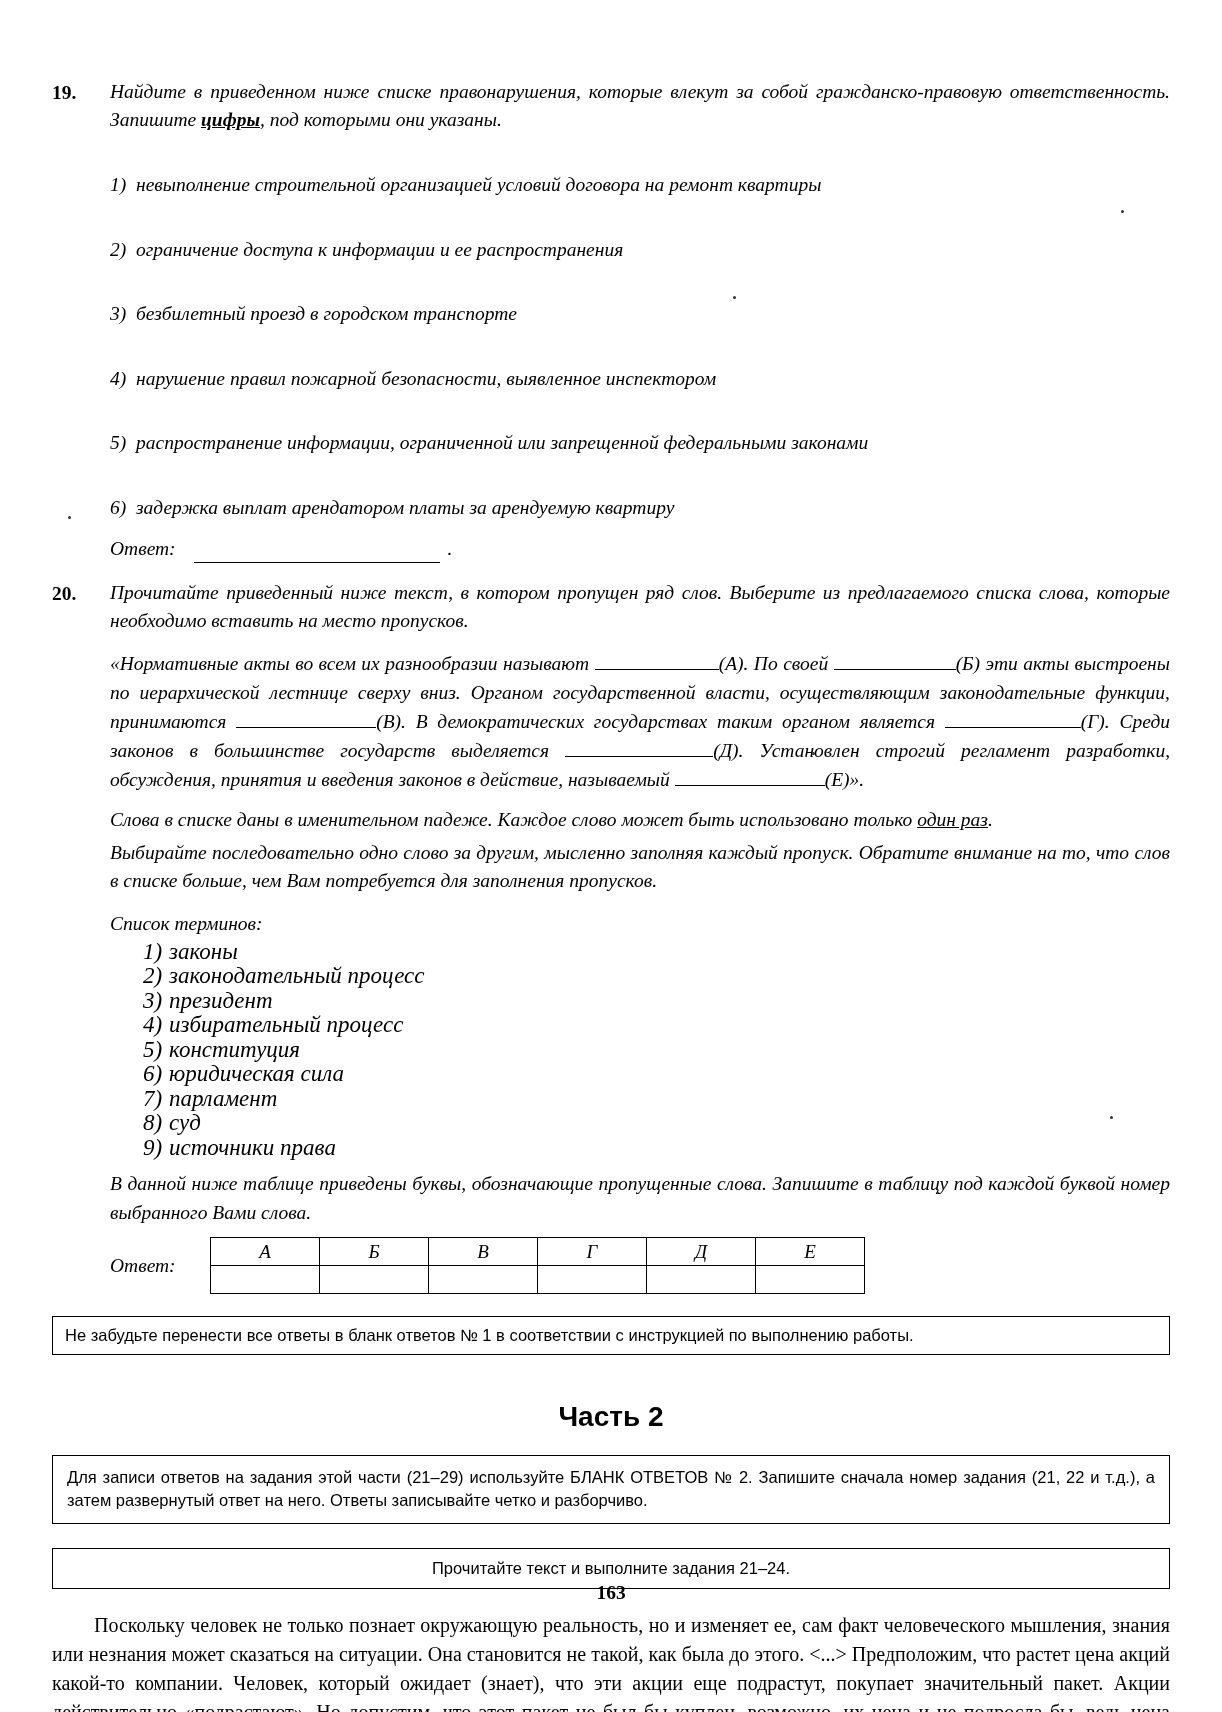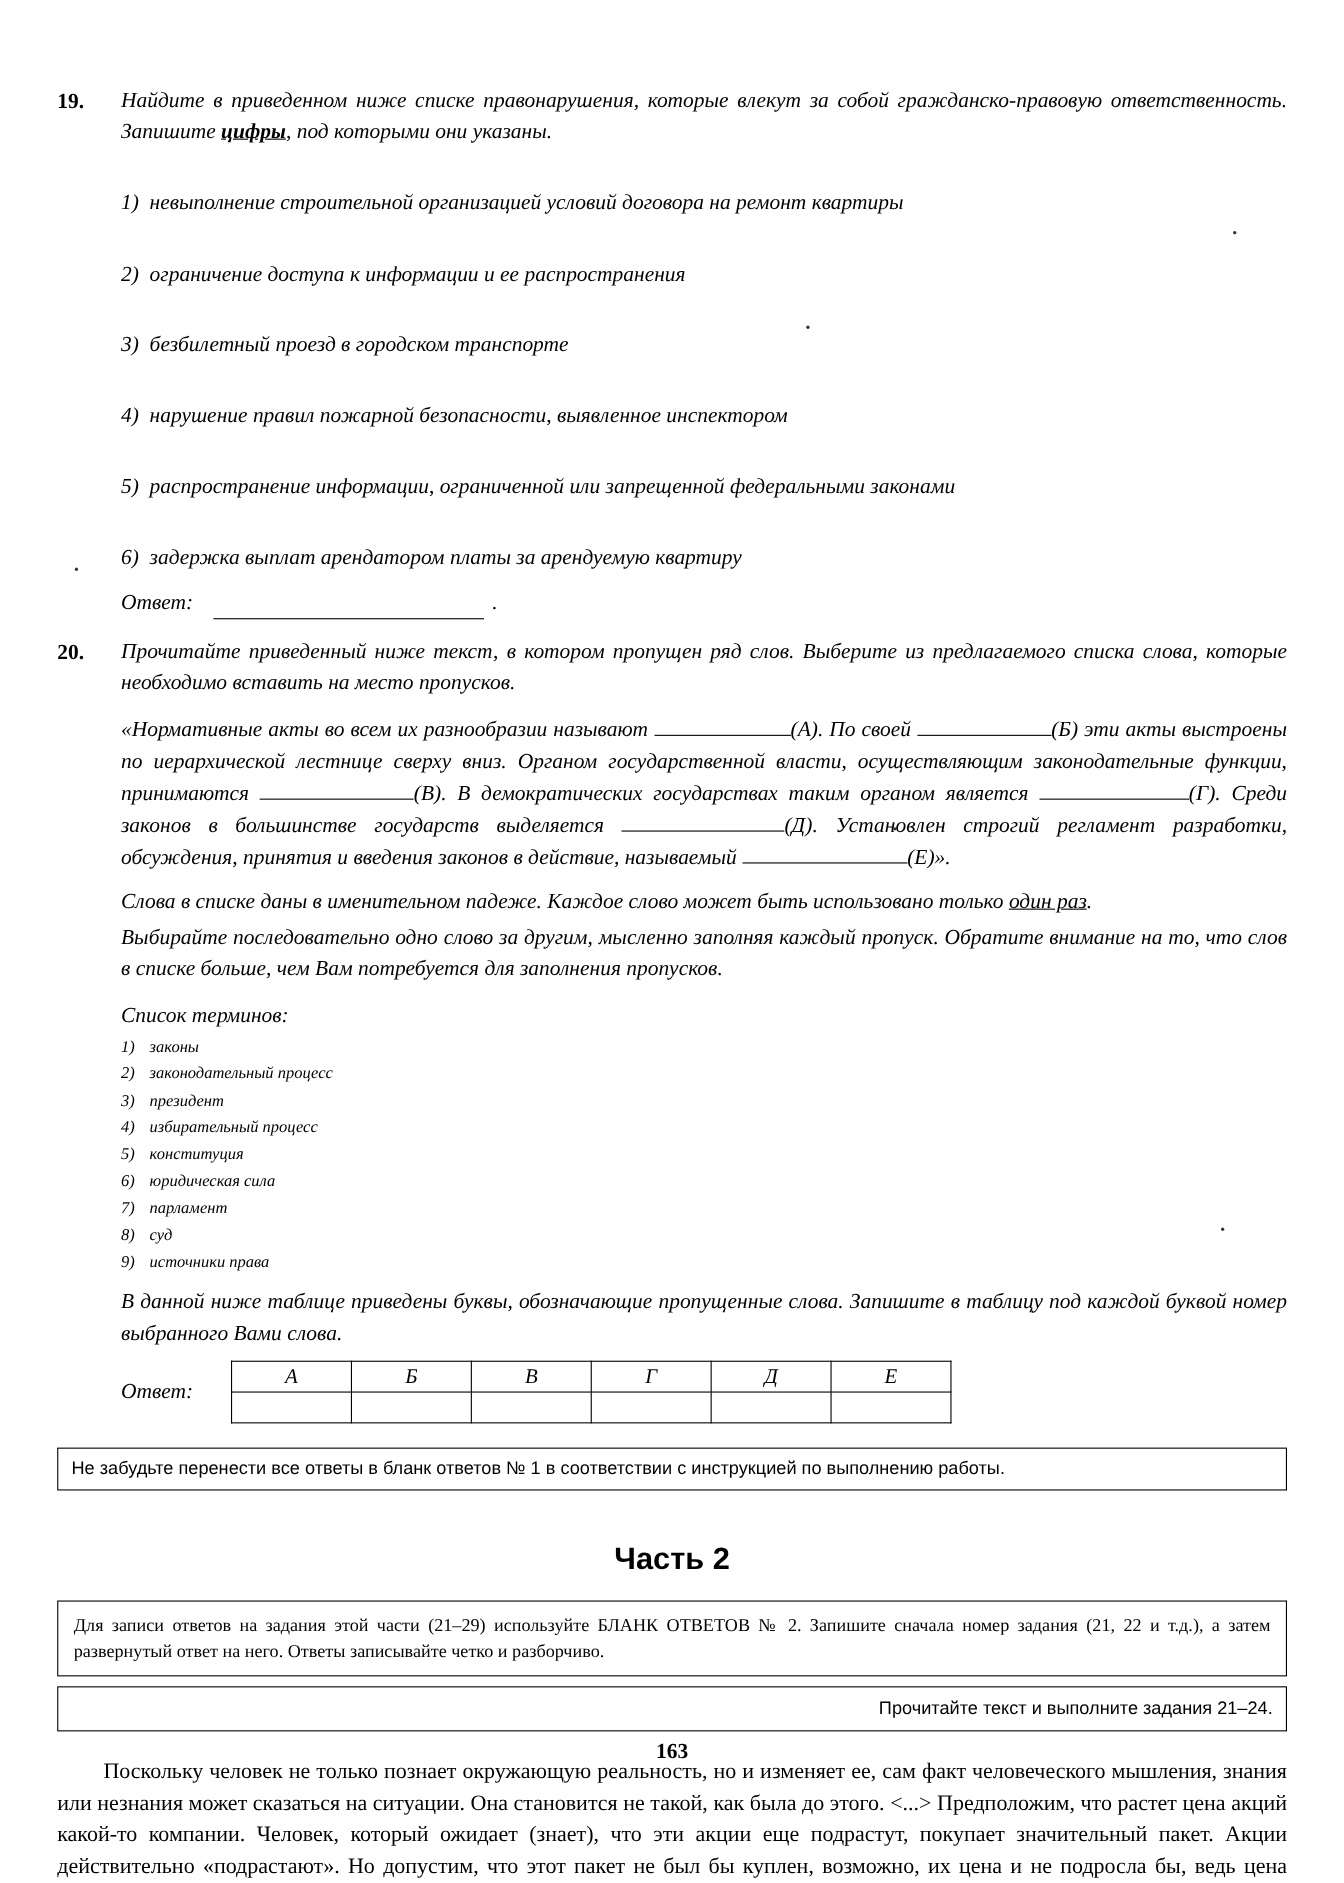--- a/index.html
+++ b/index.html
@@ -115,22 +115,23 @@
     font-size: 19.5px;
     line-height: 28px;
     margin-top: 14px;
   }
   .terms-list {
     list-style: none;
     margin: 2px 0 2px 0;
     padding: 0;
   }
   .terms-list li {
-    font-size: 15px;
+    font-size: 23px;
     line-height: 24.5px;
+    margin-left: 33px;
   }
   .table-answer-row {
     display: flex;
     align-items: center;
     margin-top: 10px;
   }
   .table-answer-label {
     font-size: 19.5px;
     width: 86px;
   }
@@ -161,34 +162,34 @@
   .part-title {
     text-align: center;
     font-family: "Liberation Sans", sans-serif;
     font-weight: bold;
     font-size: 28px;
     margin: 46px 0 22px 0;
   }
   .instr-box {
     border: 1.3px solid #000;
     padding: 10px 14px 11px 14px;
-    font-family: Liberation Serif, serif;
+    font-family: Liberation Sans, sans-serif;
     font-size: 16.5px;
     line-height: 23px;
     text-align: justify;
     text-align-last: left;
   }
   .read-box {
     border: 1.3px solid #000;
-    margin-top: 9px;
+    margin-top: 24px;
     padding: 8px 12px 9px 12px;
     font-family: "Liberation Sans", sans-serif;
     font-size: 16.5px;
     line-height: 22px;
-    text-align: right;
+    text-align: center;
   }
   .text-block {
     margin-top: 22px;
     font-size: 20px;
     line-height: 29px;
     text-align: justify;
     text-align-last: left;
   }
   .indent { text-indent: 42px; }
   .page-num {

